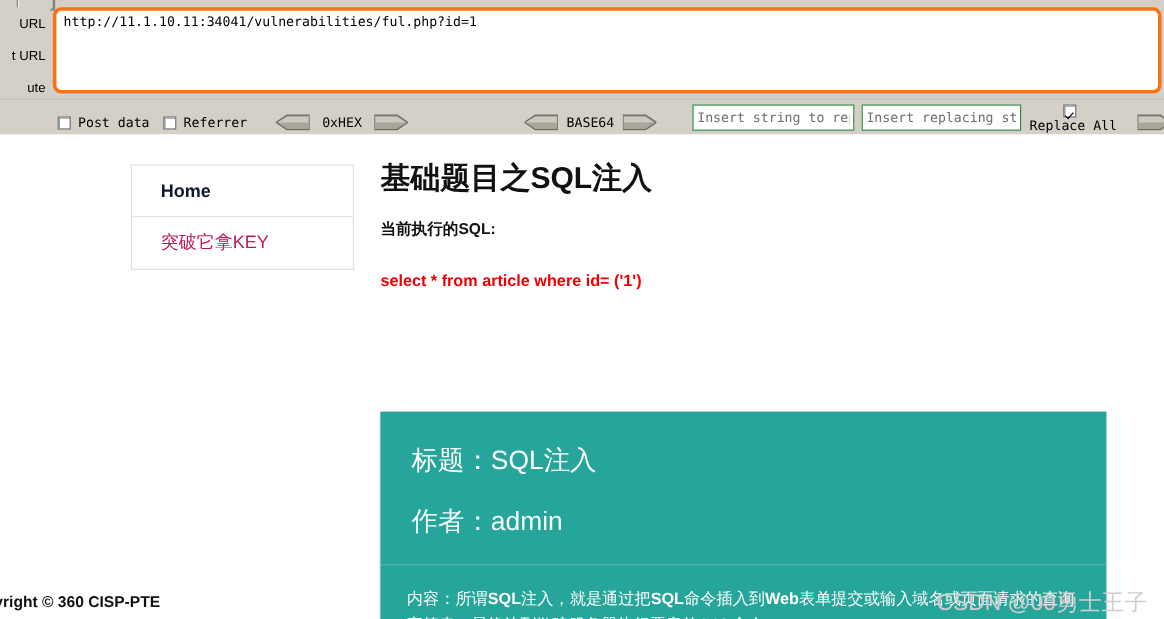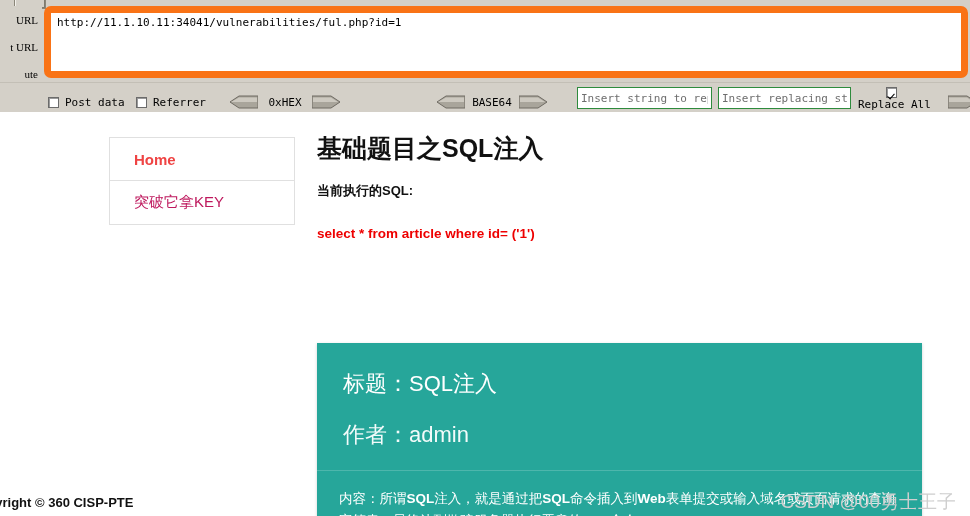--- a/index.html
+++ b/index.html
@@ -42,41 +42,41 @@
     box-shadow: inset -1px -1px 0 #7e7a6e, inset 1px 0 0 #f3f1ec;
   }
 
   
   #tool-labels {
     position: absolute;
     left: 0; top: 6px;
     width: 42px;
     height: 76px;
     background: #d4d0c8;
-    font-family: Liberation Serif, serif;
+    font-family: Liberation Sans, sans-serif;
     font-size: 11px;
     color: #000;
   }
   .tool-label {
     position: absolute;
     right: 4px;
     white-space: nowrap;
     text-align: right;
   }
   #lbl-0 { top: 8px; }
   #lbl-1 { top: 35px; }
   #lbl-2 { top: 62px; }
 
   
   #url-area {
     position: absolute;
     left: 44px; top: 6px;
     width: 924px;
     height: 72px;
-    border: 7px solid #f97316;
+    border: 3px solid #f97316;
     border-radius: 7px;
     background: #ffffff;
     box-sizing: border-box;
     padding: 3px 6px;
     font-family: "DejaVu Sans Mono", monospace;
     font-size: 11px;
     color: #000;
     line-height: 14px;
     resize: none;
     outline: none;
@@ -342,21 +342,21 @@
         </svg>
       </span>
     </div>
 
   </div>
 </div>
 
 <div id="page">
 
   <nav id="sidebar">
-    <a class="side-item active" href="#" style="color: #ef4444;">
+    <a class="side-item active" href="#" style="color: #0f172a;">
       <span>Home</span>
     </a>
     <a class="side-item" href="#" style="color: #be185d;">
       <span>突破它拿KEY</span>
     </a>
   </nav>
 
   <div id="main">
     <h1 id="page-title">基础题目之SQL注入</h1>
     <div id="sql-label">当前执行的SQL:</div>

